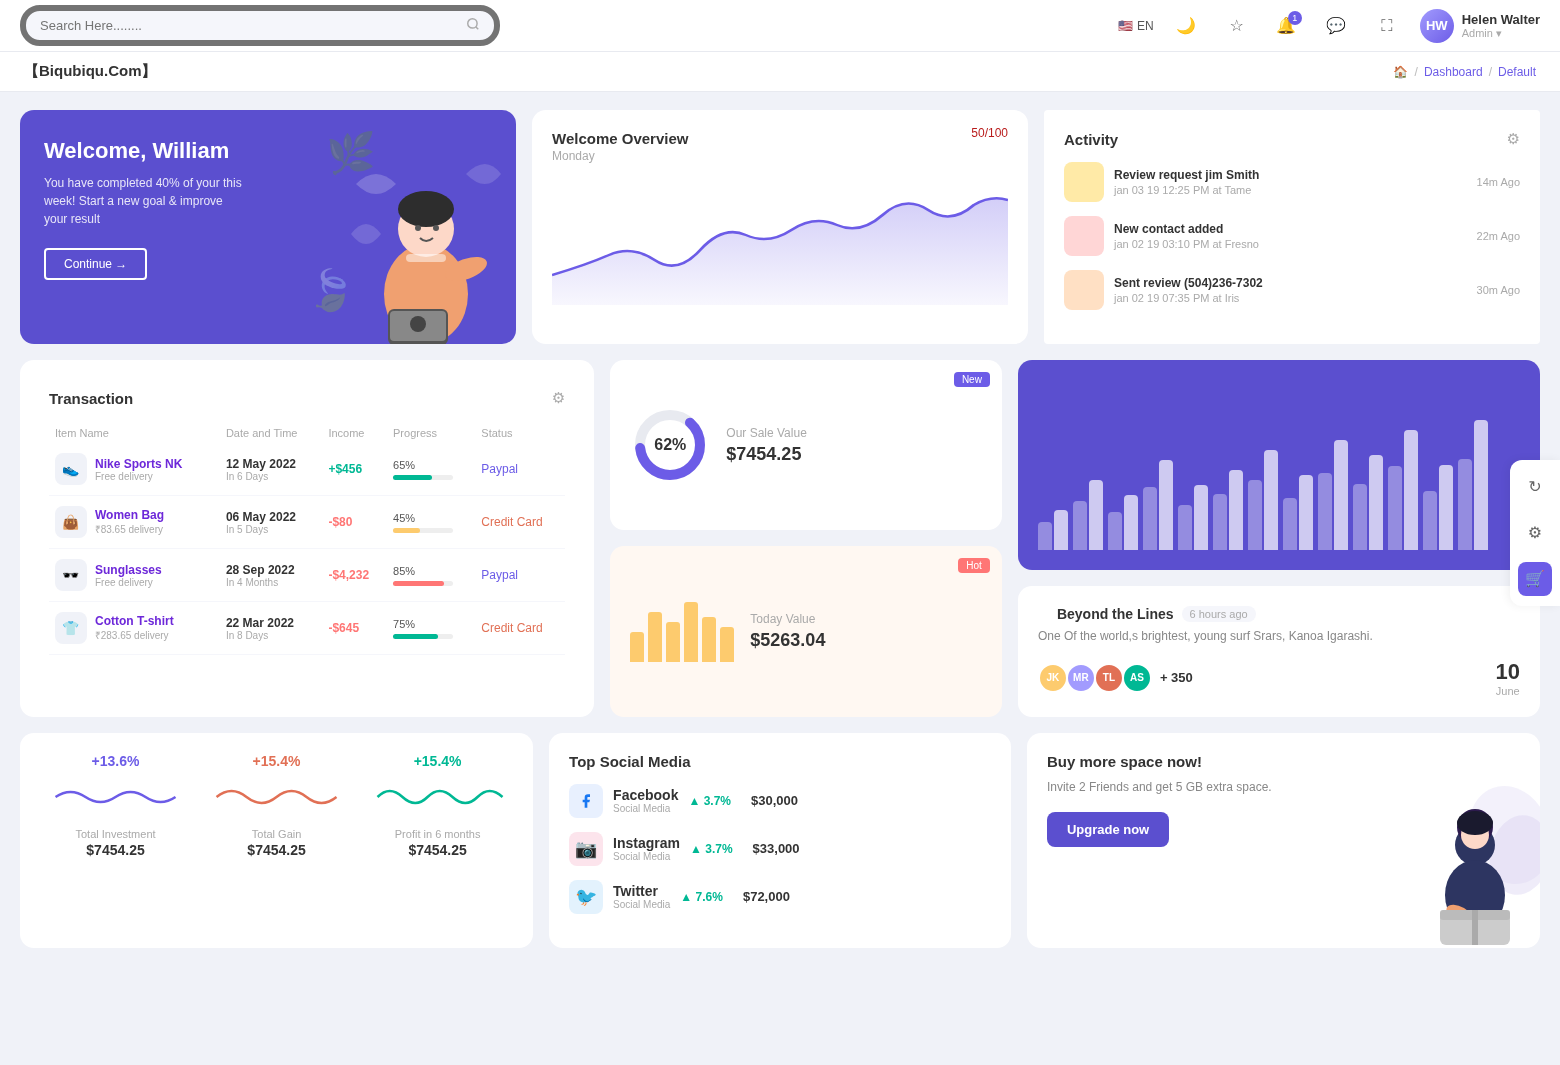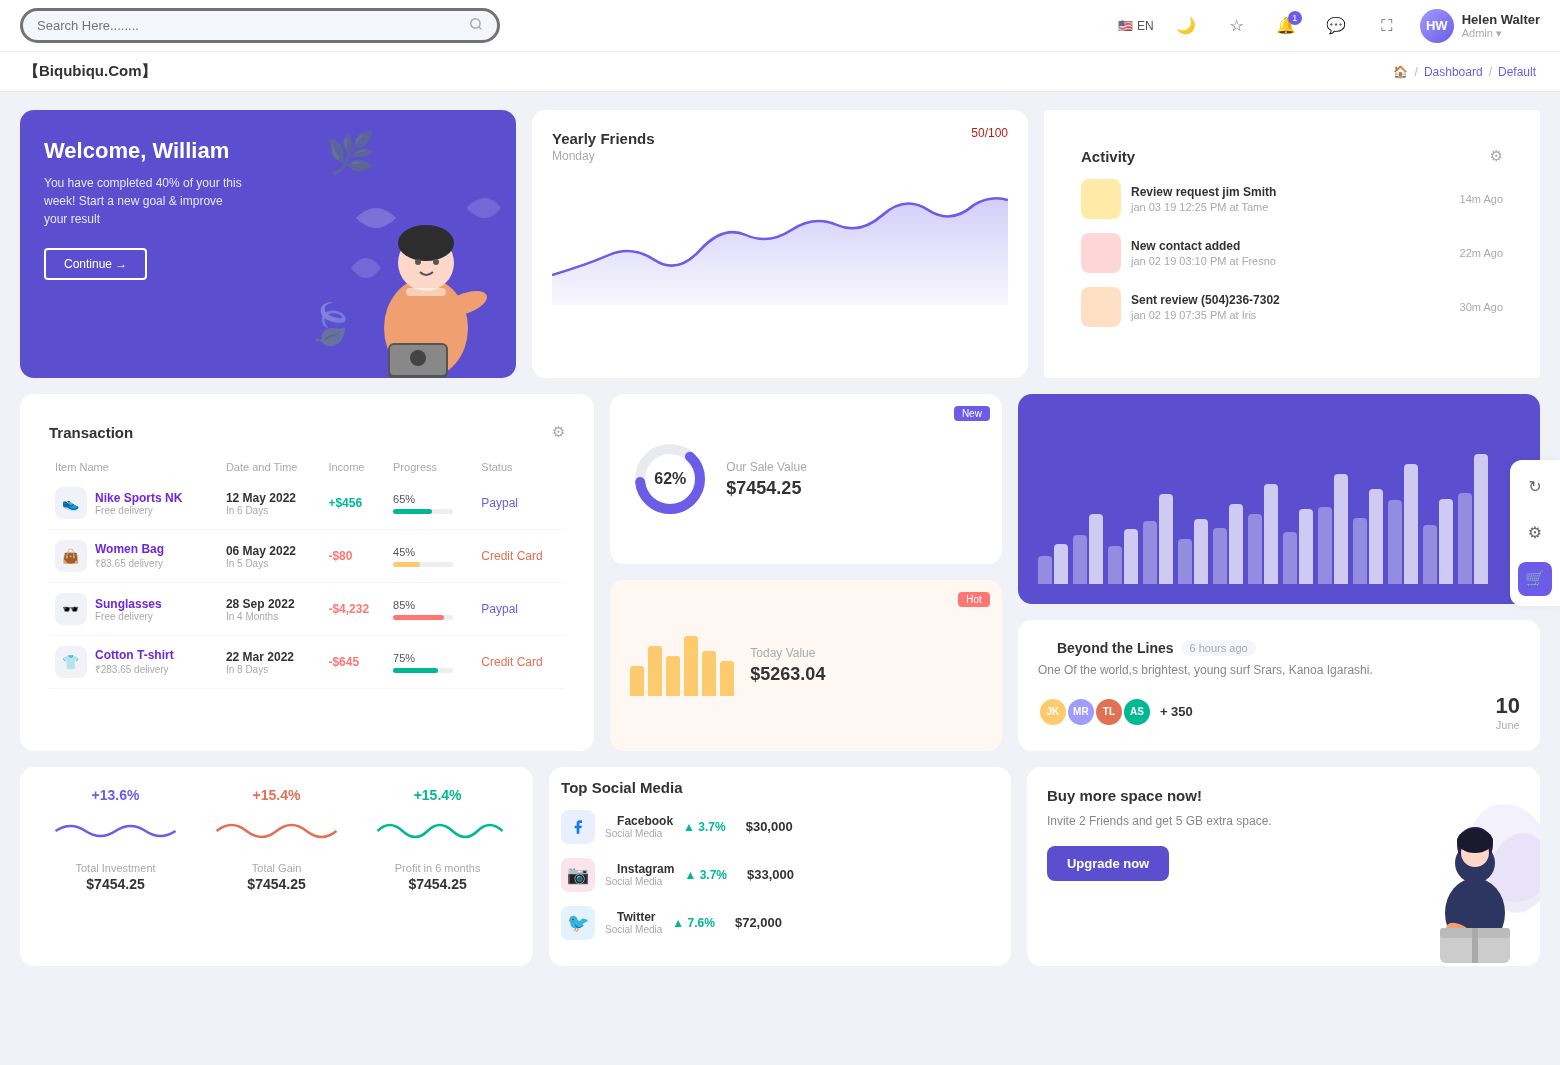--- a/index.html
+++ b/index.html
@@ -9,21 +9,21 @@
     .topnav {
       display: flex; align-items: center;
       background: #fff; padding: 8px 20px;
       border-bottom: 1px solid #e8eaf0;
       height: 52px; gap: 12px;
     }
     .search-bar {
       display: flex; align-items: center;
       background: #f5f6fb; border-radius: 20px;
       padding: 6px 14px; flex: 1; max-width: 480px;
-      border: 3px solid #737373;
+      border: 6px solid #737373;
     }
     .search-bar input {
       border: none; background: transparent; outline: none;
       font-size: 13px; color: #999; width: 100%;
     }
     .search-icon-svg { color: #aaa; margin-left: 8px; }
     .nav-spacer { flex: 1; }
     .nav-icons { display: flex; align-items: center; gap: 16px; }
     .nav-icon-btn {
       width: 34px; height: 34px; border-radius: 50%;
@@ -97,21 +97,21 @@
     .card-title { font-size: 15px; font-weight: 700; color: #333; }
     .card-sub { font-size: 12px; color: #aaa; margin-top: 2px; }
     .card-badge {
       position: absolute; top: 16px; right: 20px;
       font-size: 12px; color: #b91c1c;
     }
     .chart-area { margin-top: 12px; height: 130px; }
 
     
     .activity-card {
-      background: #fff; border-radius: 4px; padding: 37px;
+      background: #fff; border-radius: 4px; padding: 20px;
     }
     .activity-header {
       display: flex; justify-content: space-between; align-items: center; margin-bottom: 14px;
     }
     .activity-item {
       display: flex; align-items: center; gap: 10px; margin-bottom: 14px;
     }
     .activity-thumb {
       width: 40px; height: 40px; border-radius: 8px;
       background: linear-gradient(135deg, #ffeaa7, #fdcb6e);
@@ -234,36 +234,36 @@
     .mini-stat-pct { font-size: 14px; font-weight: 700; margin-bottom: 8px; }
     .mini-stat-pct.purple { color: #6c5ce7; }
     .mini-stat-pct.orange { color: #e17055; }
     .mini-stat-pct.green { color: #00b894; }
     .mini-wave { height: 40px; margin: 0 auto 8px; }
     .mini-label { font-size: 11px; color: #aaa; margin-bottom: 2px; }
     .mini-value { font-size: 14px; font-weight: 700; color: #333; }
 
     
     .social-card {
-      background: #fff; border-radius: 14px; padding: 12px;
+      background: #fff; border-radius: 14px; padding: 20px;
     }
     .social-title { font-size: 15px; font-weight: 700; margin-bottom: 14px; }
     .social-item {
       display: flex; align-items: center; gap: 10px;
       margin-bottom: 14px;
     }
     .social-icon {
       width: 34px; height: 34px; border-radius: 8px;
       display: flex; align-items: center; justify-content: center;
       font-size: 18px; flex-shrink: 0;
     }
     .fb-icon { background: #e8f0fe; color: #1877f2; }
     .ig-icon { background: #fce4ec; color: #e91e63; }
     .tw-icon { background: #e3f2fd; color: #1da1f2; }
-    .social-name { font-size: 12px; font-weight: 600; flex: 1; margin-left: 12px; }
+    .social-name { font-size: 14px; font-weight: 600; flex: 1; }
     .social-sub { font-size: 10px; color: #aaa; }
     .social-pct { color: #00b894; font-size: 12px; font-weight: 600; display: flex; align-items: center; gap: 2px; }
     .social-amount { font-size: 13px; font-weight: 700; margin-left: 10px; }
 
     
     .buy-space-card {
       background: #fff; border-radius: 14px; padding: 20px;
       position: relative; overflow: hidden;
     }
     .buy-space-title { font-size: 15px; font-weight: 700; margin-bottom: 8px; }
@@ -381,21 +381,21 @@
         <path d="M74 84 Q80 90 87 84" stroke="#555" stroke-width="2" fill="none"></path>
 
         <path d="M10 30 Q30 10 50 30 Q30 50 10 30" fill="rgba(255,255,255,0.2)"></path>
         <path d="M120 20 Q140 0 155 20 Q140 40 120 20" fill="rgba(255,255,255,0.15)"></path>
         <path d="M5 80 Q20 60 35 80 Q20 100 5 80" fill="rgba(255,255,255,0.15)"></path>
       </svg>
     </div>
   </div>
 
   <div class="yearly-card rel">
-    <div class="card-title">Yearly Friends</div>
+    <div class="card-title">Welcome Overview</div>
     <div class="card-sub">Monday</div>
     <div class="card-badge">50/100</div>
     <div class="chart-area">
       <svg width="100%" height="130" viewBox="0 0 400 130" preserveAspectRatio="none">
 
         <defs>
           <linearGradient id="areaGrad" x1="0" y1="0" x2="0" y2="1">
             <stop offset="0%" stop-color="#6c5ce7" stop-opacity="0.3"></stop>
             <stop offset="100%" stop-color="#6c5ce7" stop-opacity="0.05"></stop>
           </linearGradient>

